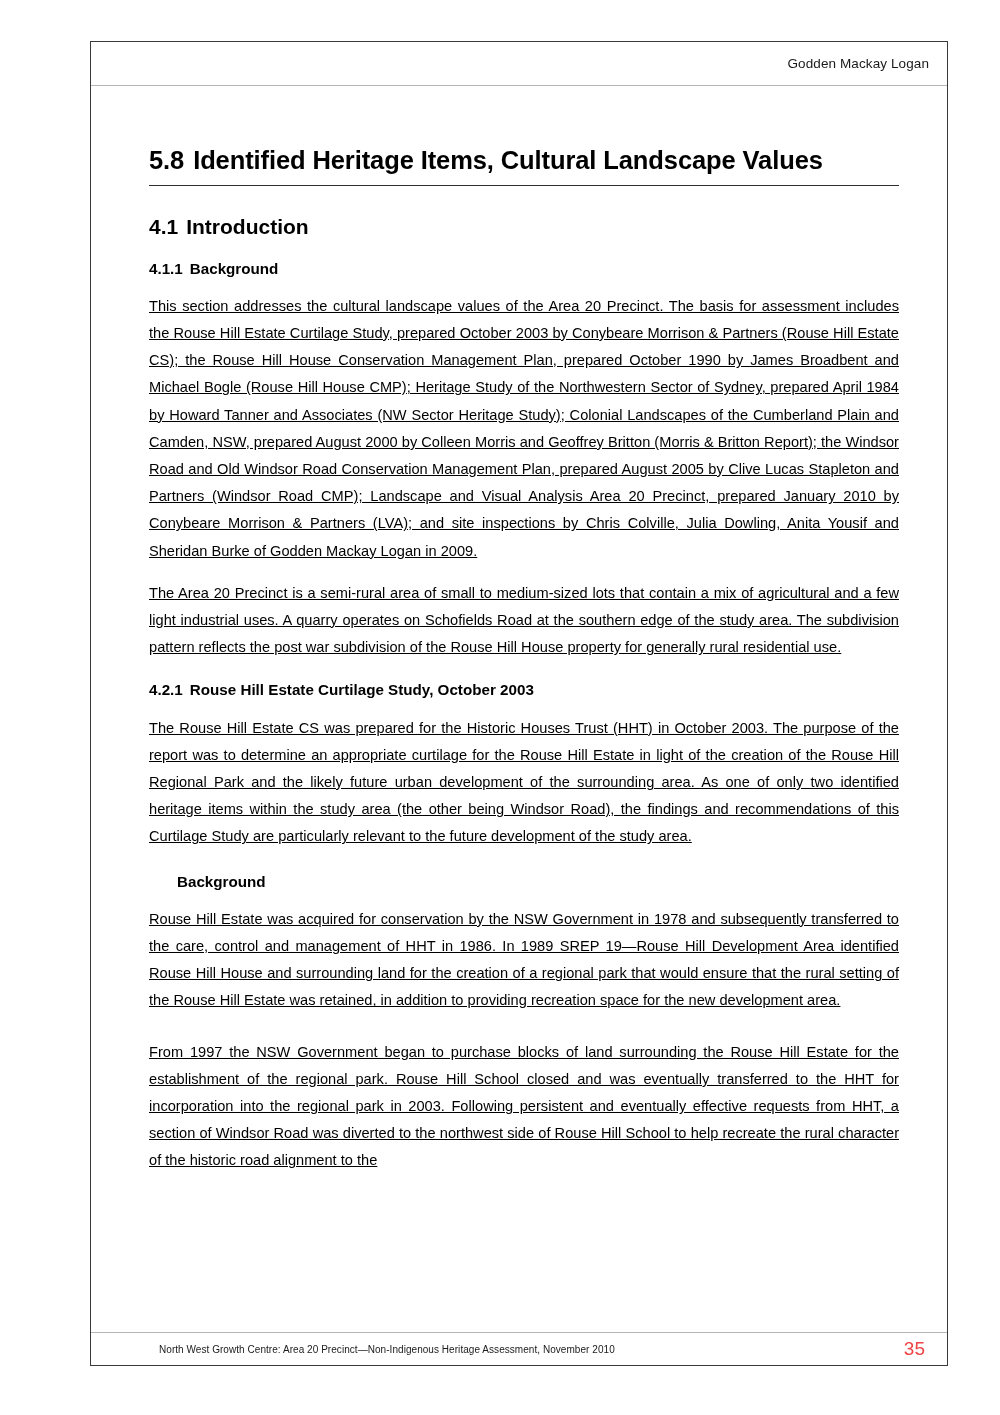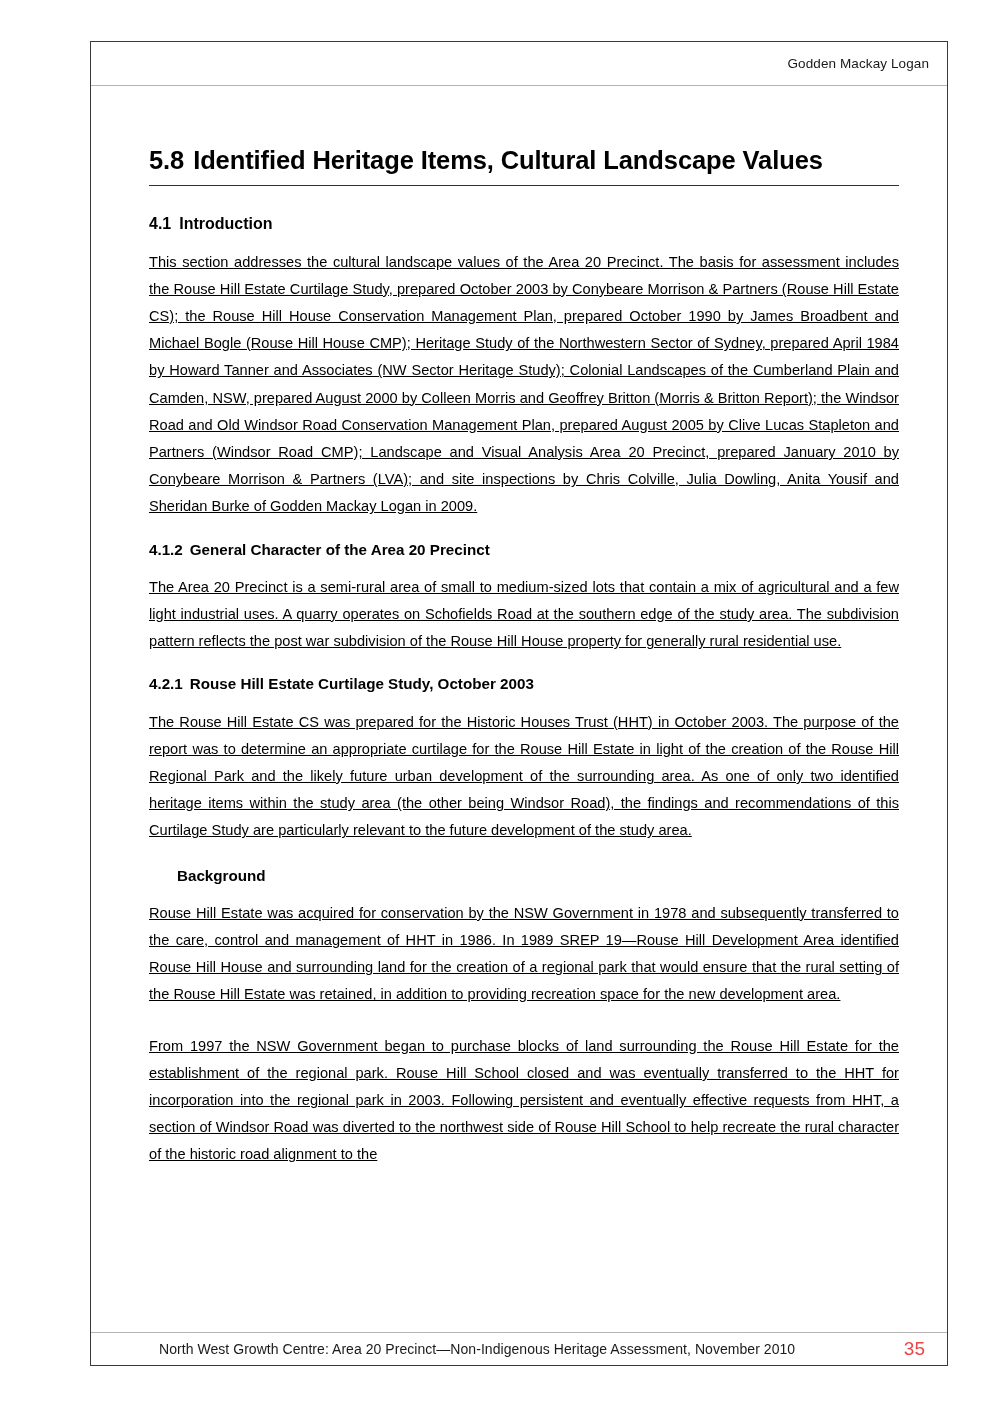--- a/index.html
+++ b/index.html
@@ -58,21 +58,21 @@
     bottom: 0;
     height: 33px;
     box-sizing: border-box;
     border-top: 1.6px solid #b5b5b5;
     display: flex;
     align-items: center;
     justify-content: space-between;
     padding: 0 18px 0 58px;
   }
   .footer-text {
-    font-size: 14px;
+    font-size: 10px;
     color: #1a1a1a;
     white-space: nowrap;
     letter-spacing: 0.05px;
     padding-left: 10px;
   }
   .footer-pageno {
     font-size: 19px;
     color: #ef4444;
     padding-right: 4px;
   }
@@ -90,21 +90,21 @@
     font-weight: bold;
     margin: 44px 0 0 0;
     padding: 0 0 10px 0;
     line-height: 1.15;
     letter-spacing: -0.1px;
     border-bottom: 1.6px solid #2e2e2e;
   }
   h1.doc-title .numpart { margin-right: 9px; }
 
   h2.sec {
-    font-size: 16px;
+    font-size: 21px;
     font-weight: bold;
     margin: 28px 0 0 0;
     line-height: 1.2;
   }
   h2.sec .numpart { margin-right: 8px; }
 
   h3.subsec {
     font-size: 15.2px;
     font-weight: bold;
     margin: 20px 0 0 0;
@@ -142,26 +142,26 @@
   <div class="content">
 
     <h1 class="doc-title">
       <span class="numpart">5.8</span><span>Identified Heritage Items, Cultural Landscape Values</span>
     </h1>
 
     <h2 class="sec">
       <span class="numpart">4.1</span><span>Introduction</span>
     </h2>
 
+    <h3 class="subsec">
+      <span class="numpart">4.1.1</span><span>Background</span>
+    </h3>
 
     <p class="body">This section addresses the cultural landscape values of the Area 20 Precinct.  The basis for assessment includes the Rouse Hill Estate Curtilage Study, prepared October 2003 by Conybeare Morrison &amp; Partners (Rouse Hill Estate CS); the Rouse Hill House Conservation Management Plan, prepared October 1990 by James Broadbent and Michael Bogle (Rouse Hill House CMP); Heritage Study of the Northwestern Sector of Sydney, prepared April 1984 by Howard Tanner and Associates (NW Sector Heritage Study); Colonial Landscapes of the Cumberland Plain and Camden, NSW, prepared August 2000 by Colleen Morris and Geoffrey Britton (Morris &amp; Britton Report); the Windsor Road and Old Windsor Road Conservation Management Plan, prepared August 2005 by Clive Lucas Stapleton and Partners (Windsor Road CMP); Landscape and Visual Analysis Area 20 Precinct, prepared January 2010 by Conybeare Morrison &amp; Partners (LVA); and site inspections by Chris Colville, Julia Dowling, Anita Yousif and Sheridan Burke of Godden Mackay Logan in 2009.</p>
 
-    <h3 class="subsec">
-      <span class="numpart">4.1.2</span><span>General Character of the Area 20 Precinct</span>
-    </h3>
 
     <p class="body">The Area 20 Precinct is a semi-rural area of small to medium-sized lots that contain a mix of agricultural and a few light industrial uses.  A quarry operates on Schofields Road at the southern edge of the study area.  The subdivision pattern reflects the post war subdivision of the Rouse Hill House property for generally rural residential use.</p>
 
 
     <h3 class="subsec">
       <span class="numpart">4.2.1</span><span>Rouse Hill Estate Curtilage Study, October 2003</span>
     </h3>
 
     <p class="body">The Rouse Hill Estate CS was prepared for the Historic Houses Trust (HHT) in October 2003.  The purpose of the report was to determine an appropriate curtilage for the Rouse Hill Estate in light of the creation of the Rouse Hill Regional Park and the likely future urban development of the surrounding area.  As one of only two identified heritage items within the study area (the other being Windsor Road), the findings and recommendations of this Curtilage Study are particularly relevant to the future development of the study area.</p>
 

